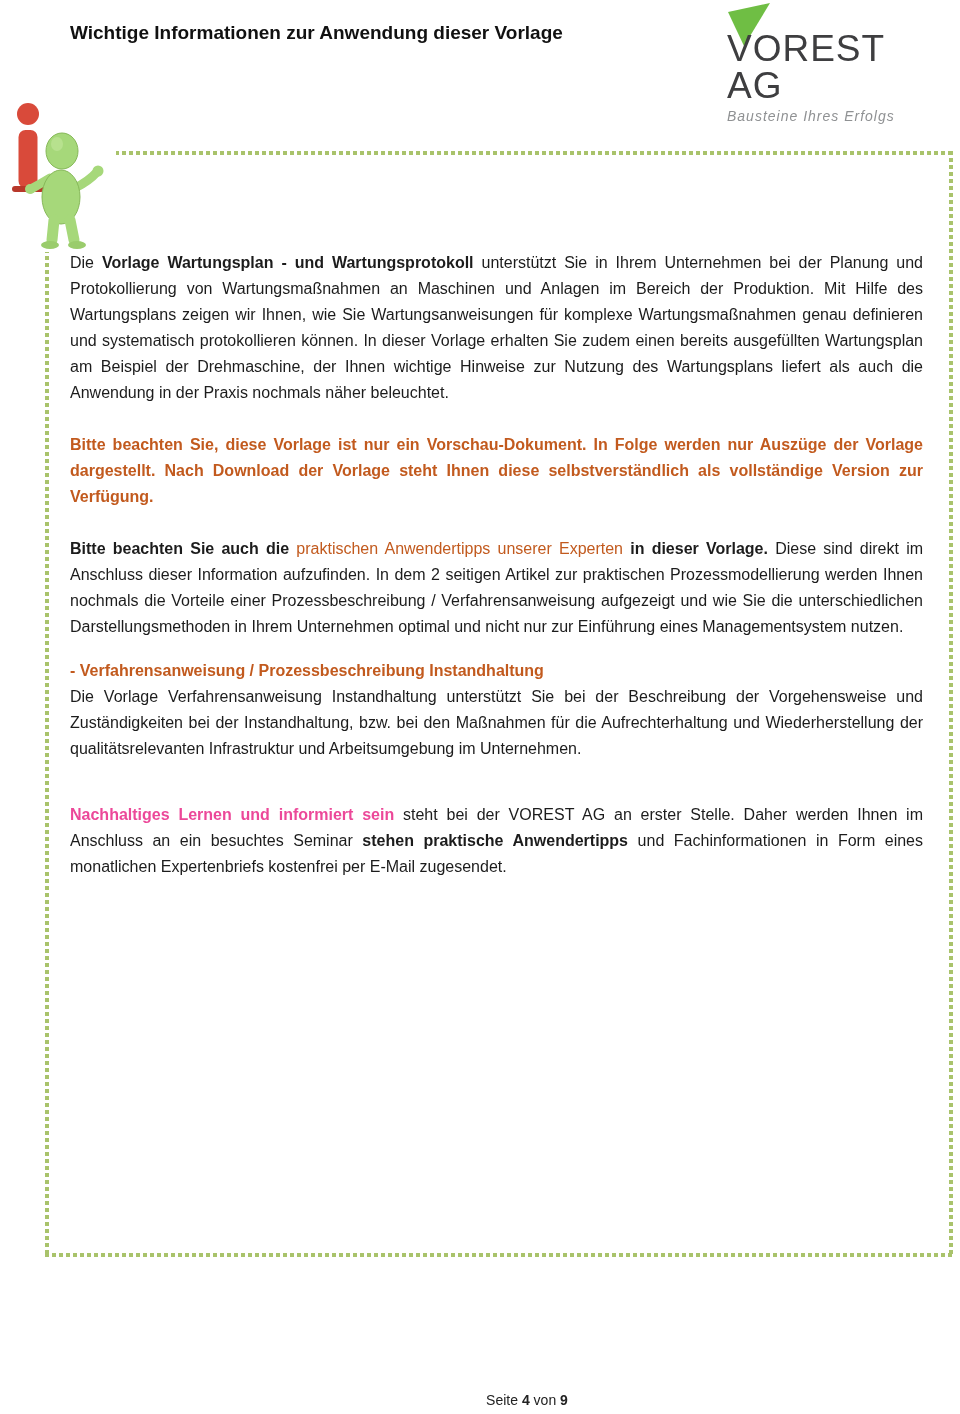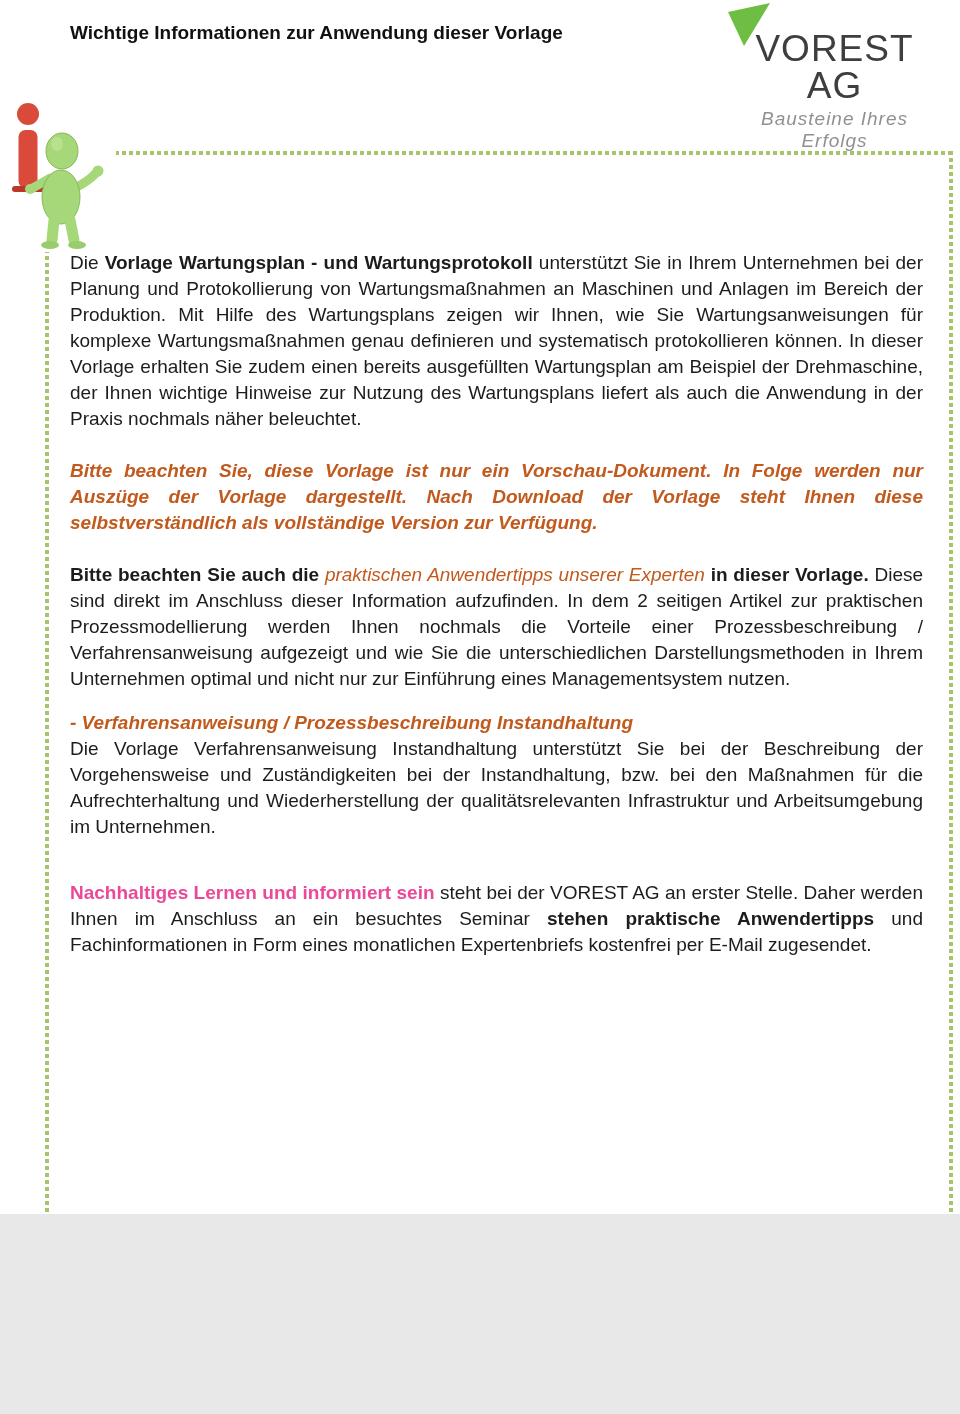--- a/index.html
+++ b/index.html
@@ -1,67 +1,67 @@
 <!DOCTYPE html>
 <html lang="de"><head>
 <meta charset="utf-8">
 <style>
   * { margin:0; padding:0; box-sizing:border-box; }
   html,body { background:#e8e8e8; }
   .page {
-    position:relative; width:960px; height:1214px; margin:0 auto;
+    position:relative; width:960px; height:1414px; margin:0 auto;
     background:#ffffff; overflow:hidden;
     font-family:"Liberation Sans", sans-serif; color:#1c1c1c;
   }
   
   .doc-title {
     position:absolute; left:70px; top:22px;
     font-size:19px; font-weight:bold; color:#111;
   }
   .logo {
-    position:absolute; top:30px; right:18px; width:215px; text-align:center;
+    position:absolute; top:30px; right:18px; width:215px; text-align:left;
   }
   .logo-name {
     position:relative; z-index:1;
     font-size:37px; letter-spacing:1px; color:#3e3e40; line-height:1;
   }
   .logo-triangle {
     position:absolute; left:0px; top:-27px; z-index:0;
   }
   .logo-tagline {
     position:relative; z-index:1; margin-top:4px;
-    font-size:19px; font-style:italic; color:#8f9193; letter-spacing:1px;
+    font-size:14px; font-style:italic; color:#8f9193; letter-spacing:1px;
   }
   
   .dash { position:absolute; z-index:1; }
   .dash-top    { left:45px; top:151px;  width:908px; height:4px;
                  background:repeating-linear-gradient(90deg,#a9c36b 0 4px,transparent 4px 7px); }
   .dash-bottom { left:45px; top:1253px; width:908px; height:4px;
                  background:repeating-linear-gradient(90deg,#a9c36b 0 4px,transparent 4px 7px); }
   .dash-left   { left:45px; top:151px;  width:4px;  height:1106px;
                  background:repeating-linear-gradient(180deg,#a9c36b 0 4px,transparent 4px 7px); }
   .dash-right  { left:949px; top:151px; width:4px;  height:1106px;
                  background:repeating-linear-gradient(180deg,#a9c36b 0 4px,transparent 4px 7px); }
   
   .figure-wrap {
     position:absolute; left:0; top:98px; width:116px; height:154px;
     background:#ffffff; z-index:5;
   }
   
   .content {
     position:absolute; left:70px; top:250px; width:853px; z-index:2;
-    font-size:19px; line-height:26px; text-align:justify;
+    font-size:16px; line-height:26px; text-align:justify;
   }
   .content p { margin:0; }
   .mt1 { margin-top:26px !important; }
   .mt-h1 { margin-top:20px !important; }
   .mt-h2 { margin-top:18px !important; }
   .mt-big { margin-top:40px !important; }
   .b { font-weight:bold; }
-  .orange { color:#c25a1e;font-style:italic; }
+  .orange { color:#c25a1e; }
   .green { color:#ec4899; }
   
   .footer {
     position:absolute; left:47px; top:1392px; width:960px;
     text-align:center; font-size:14px; color:#222;
   }
 </style>
 </head>
 <body>
 

